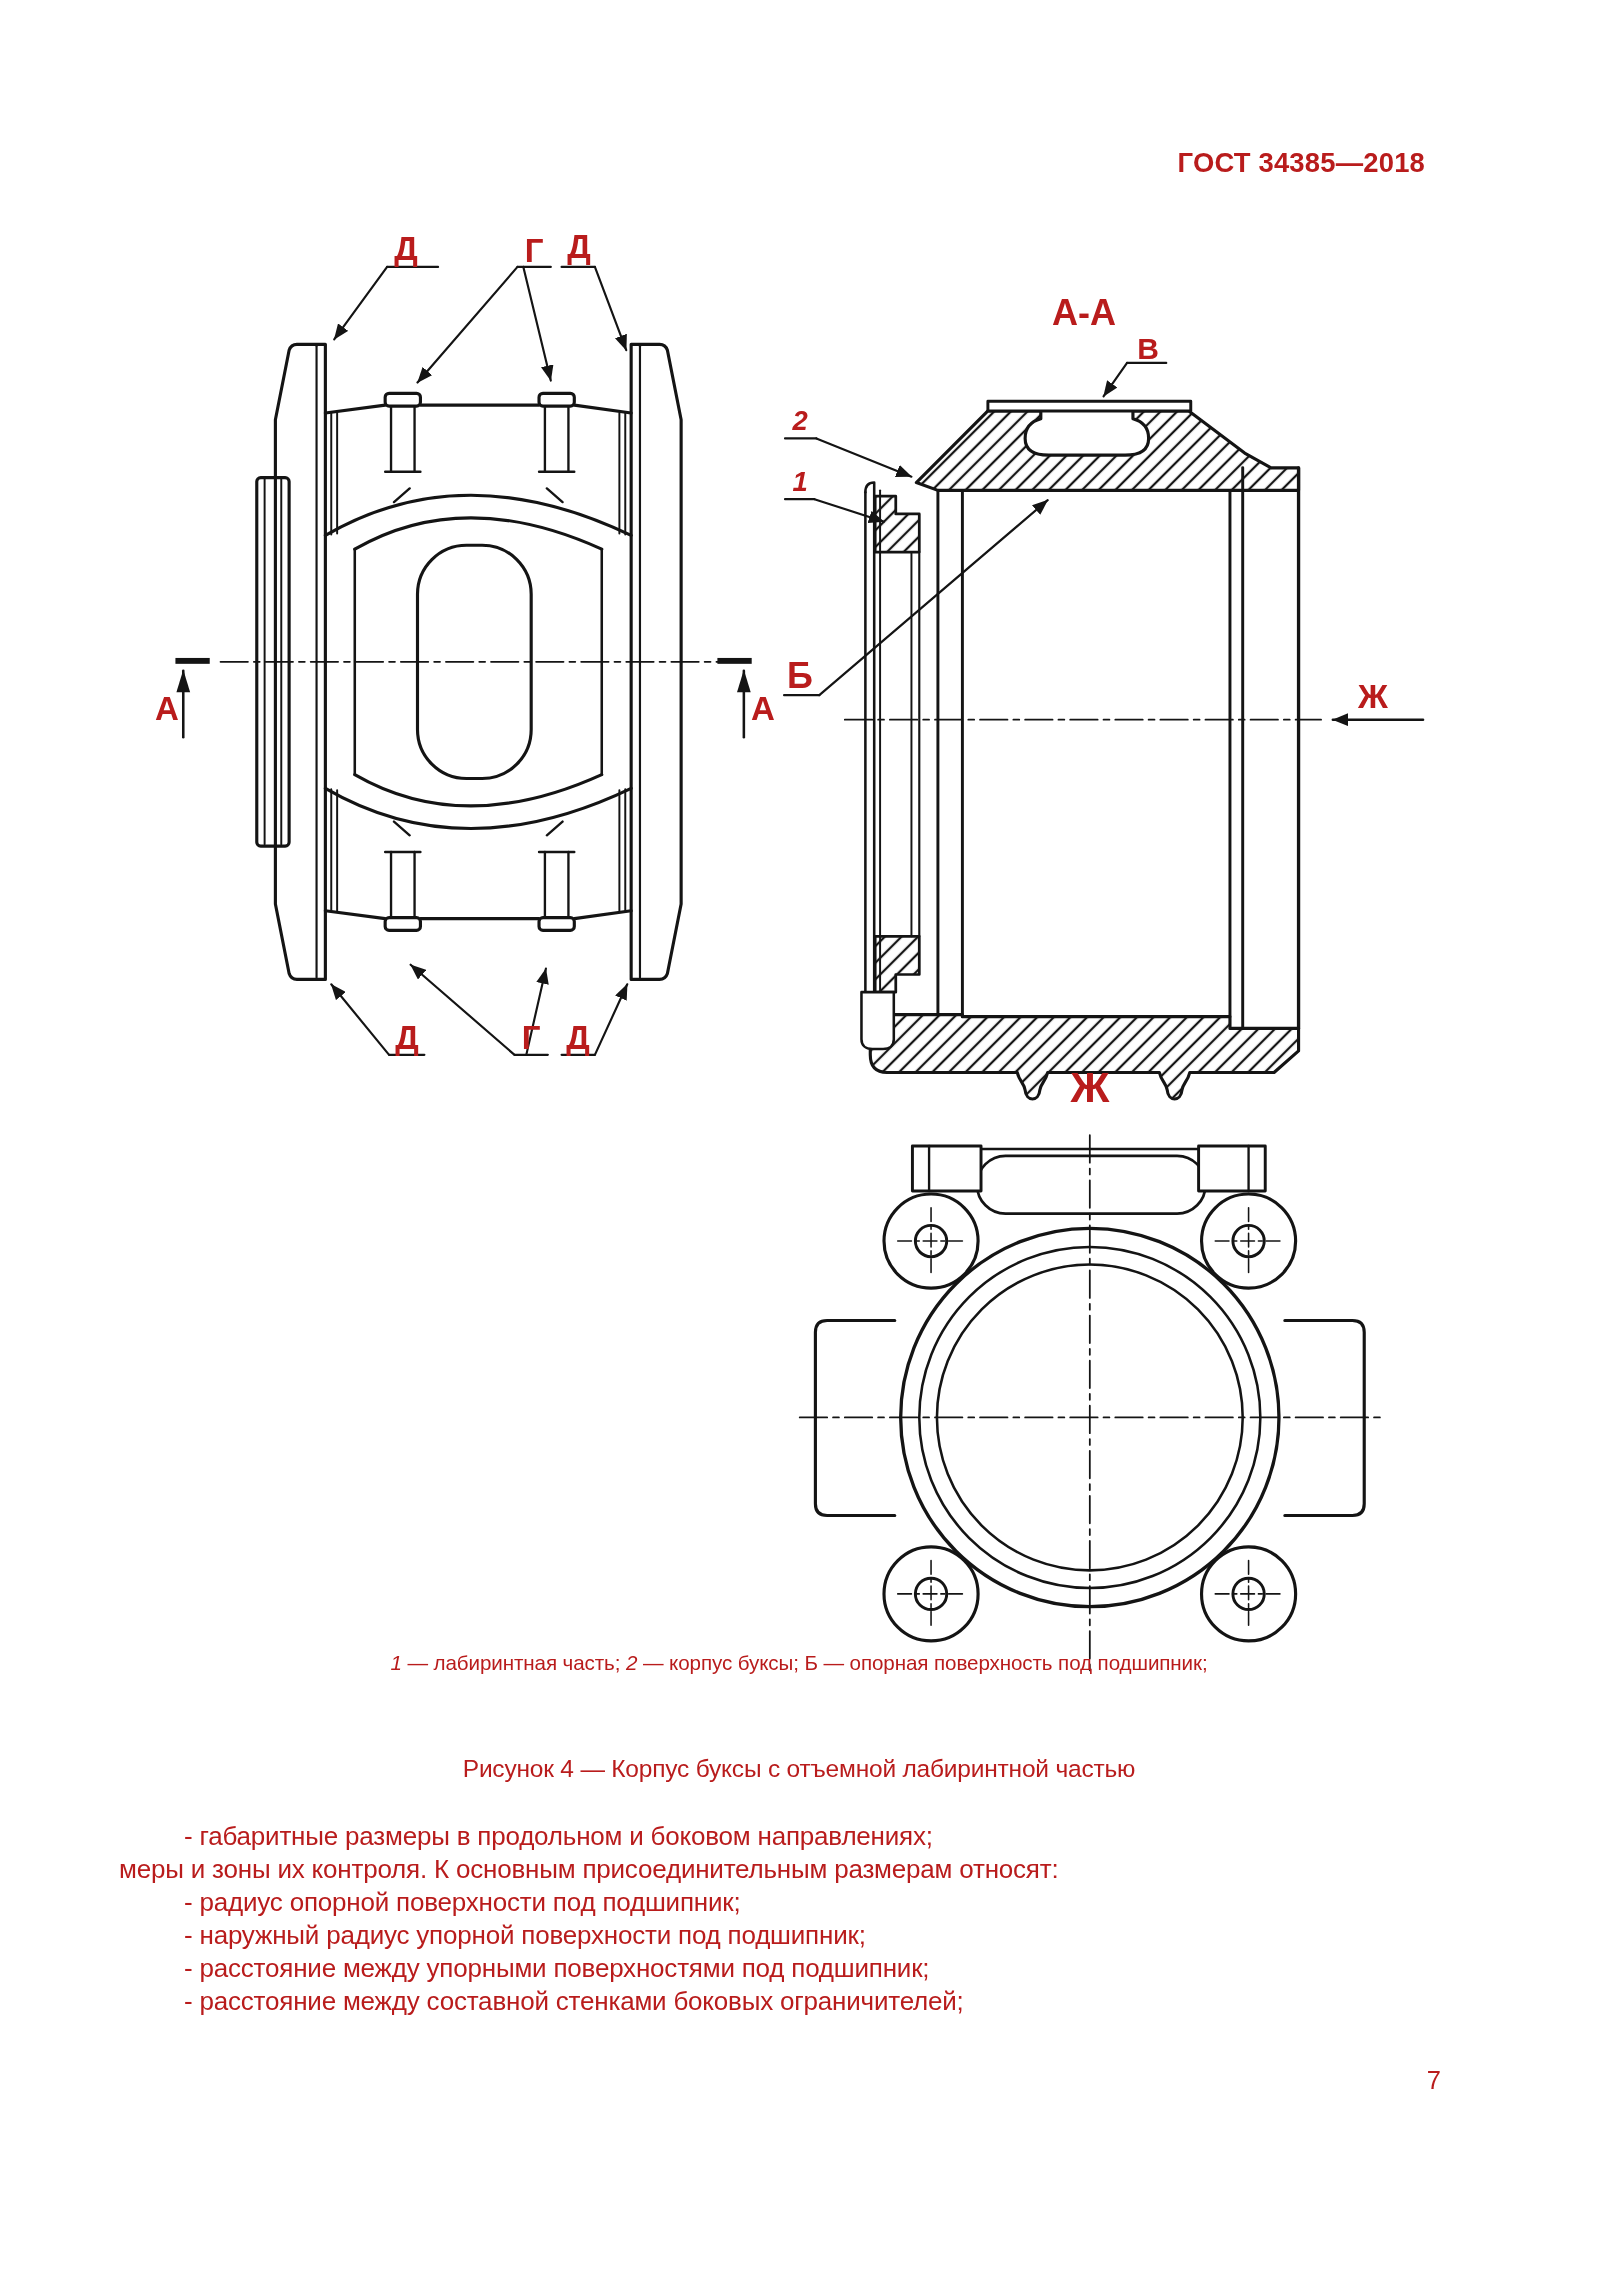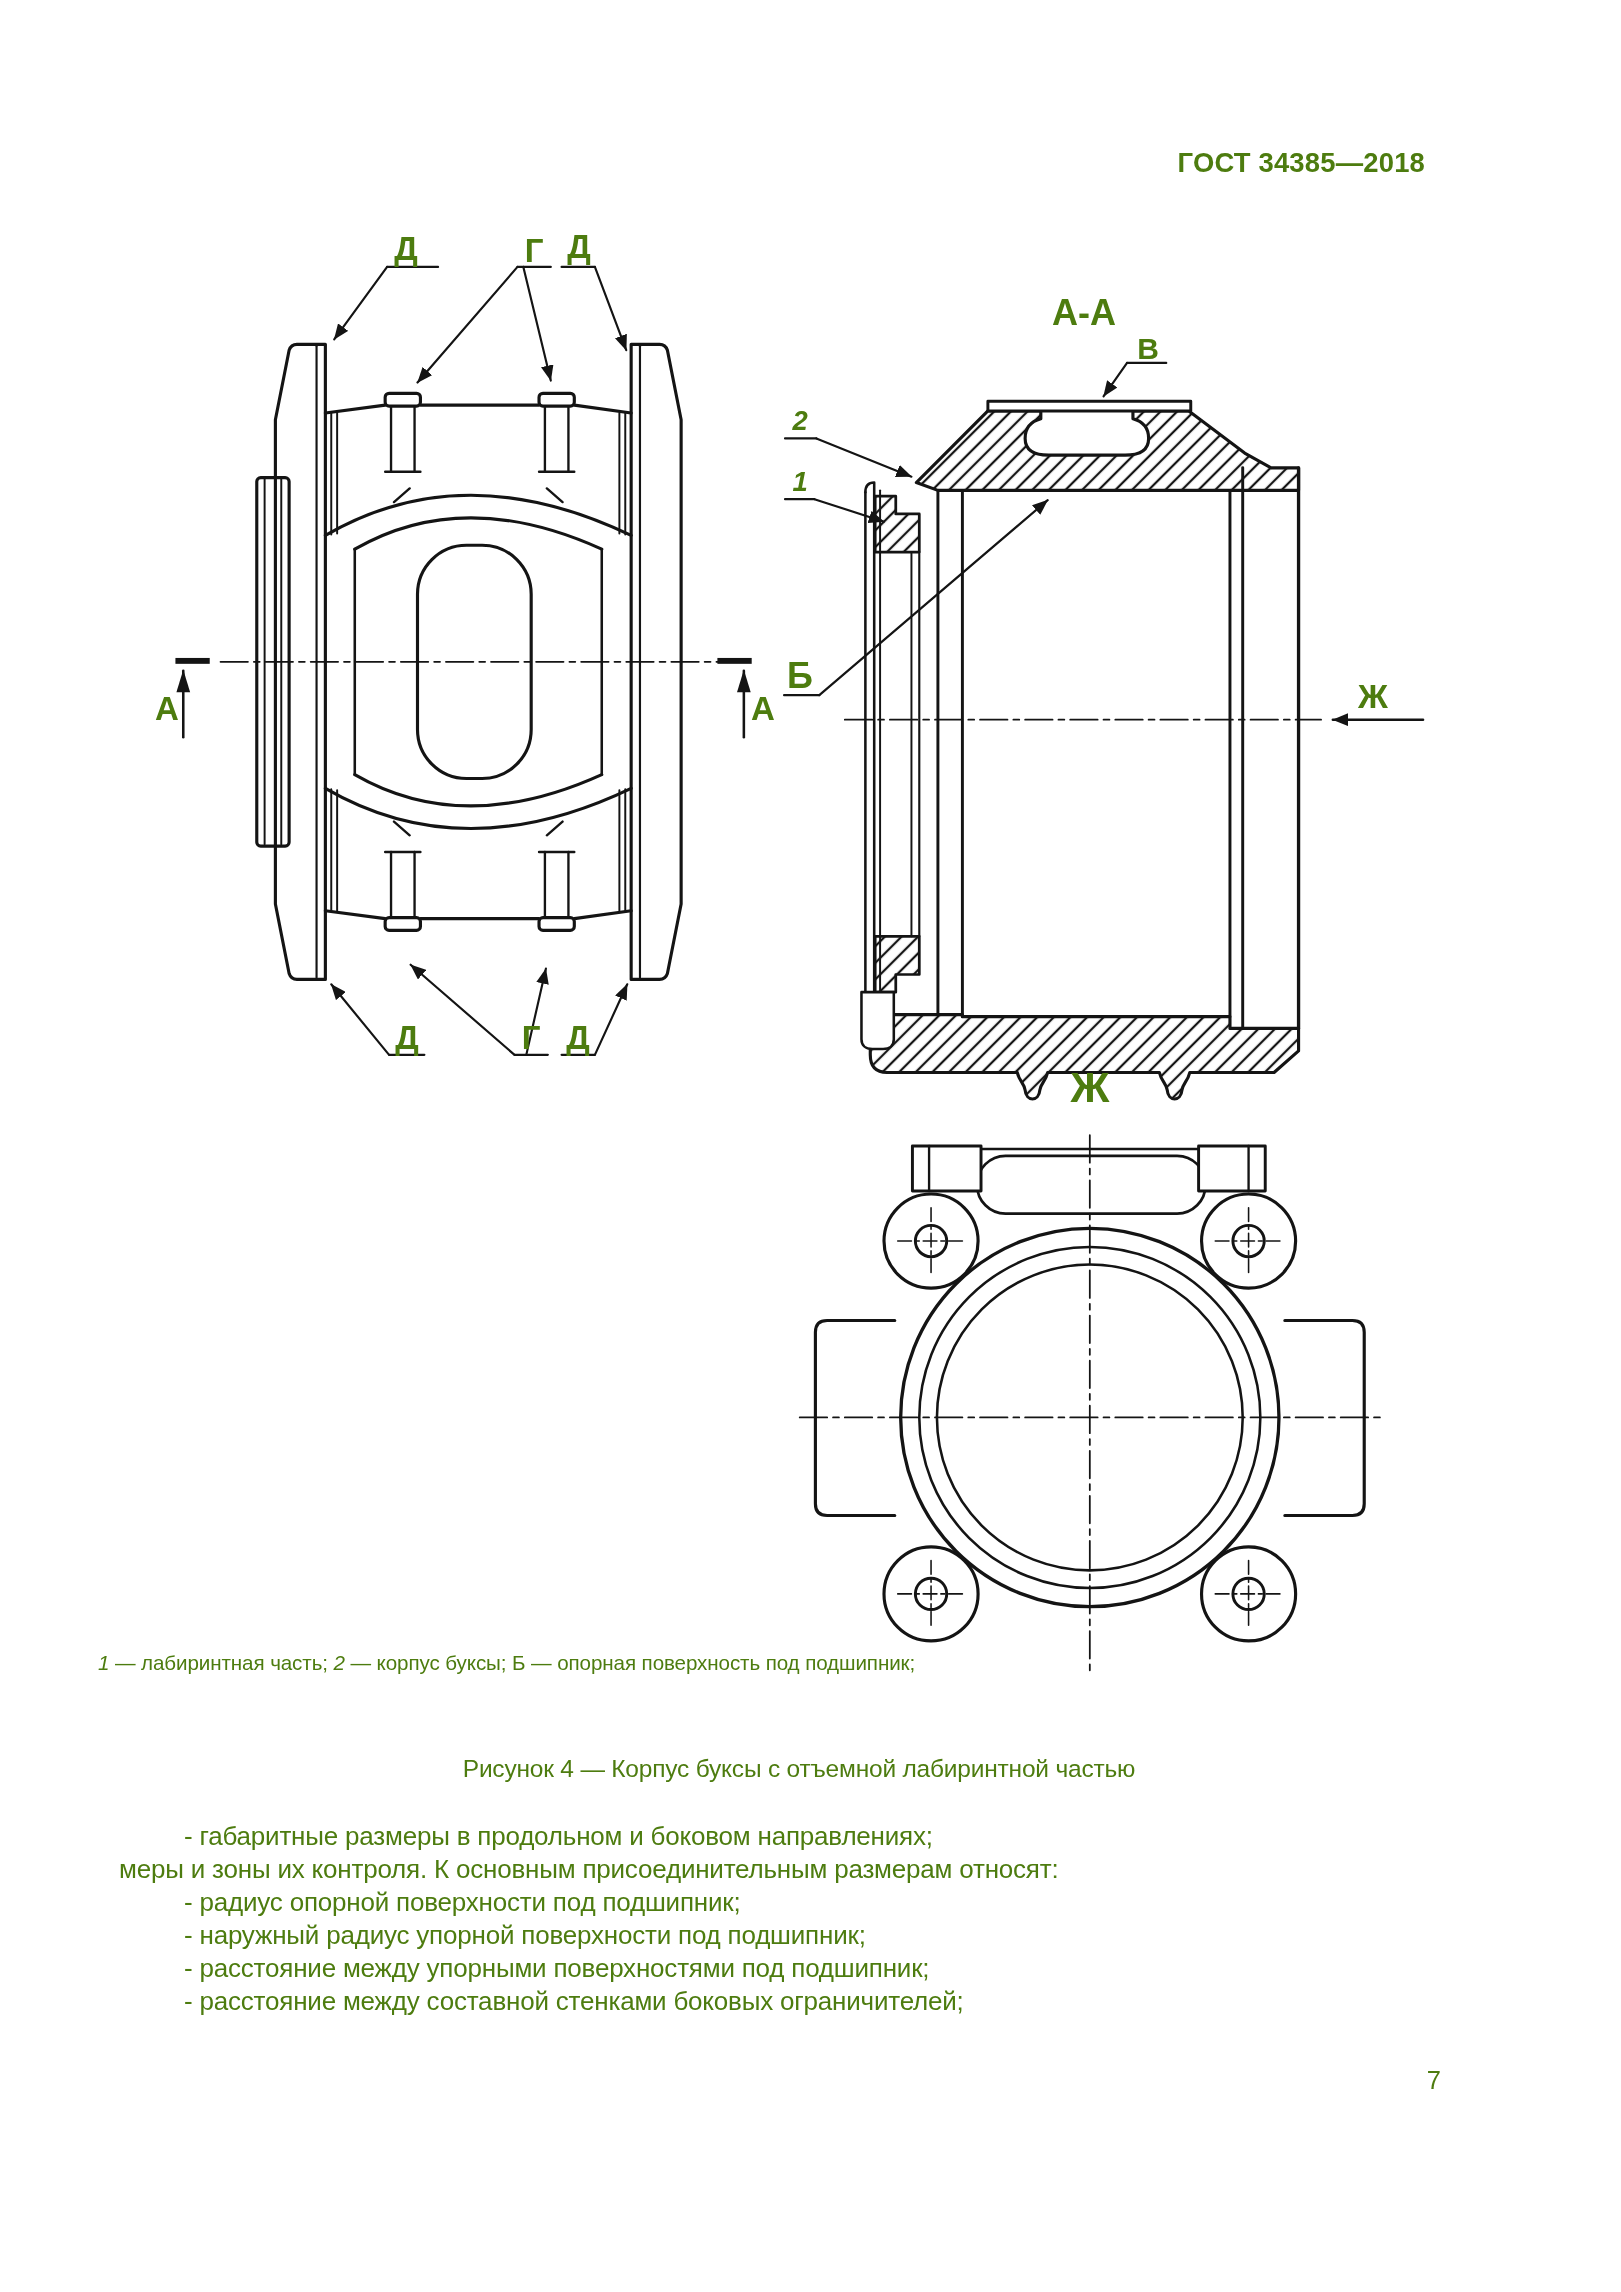--- a/index.html
+++ b/index.html
@@ -1,35 +1,35 @@
 <!DOCTYPE html>
 <html><head>
 <meta charset="utf-8">
 <style>
   html,body{margin:0;padding:0;background:#e8e8e8;}
   .page{
     position:relative;width:1621px;height:2293px;background:#ffffff;
-    font-family:"Liberation Sans", sans-serif;color:#4d7c0f;overflow:hidden;
+    font-family:"Liberation Sans", sans-serif;color:#b91c1c;overflow:hidden;
     margin:0 auto;
   }
   .abs{position:absolute;}
   .hdr{
     top:147px;right:196px;font-size:27.4px;font-weight:700;letter-spacing:0.2px;
   }
   svg.draw{position:absolute;left:0;top:0;}
   .dl{ 
     position:absolute;transform:translate(-50%,-50%);
     font-size:33px;font-weight:700;line-height:1;white-space:nowrap;
   }
   .dl.sm{font-size:30px;}
   .dl.num{font-size:27.4px;font-weight:700;font-style:italic;}
   .dl.big{font-size:36px;}
   .dl.xl{font-size:43px;}
   .cap{
-    left:98px;width:1402px;text-align:left;font-size:20.6px;line-height:26.5px;
+    left:98px;width:1402px;text-align:center;font-size:20.6px;line-height:26.5px;
     letter-spacing:-0.1px;
   }
   .cap .it{font-style:italic;}
   .figtitle{
     left:98px;width:1402px;top:1755px;text-align:center;font-size:24.5px;letter-spacing:-0.2px;
   }
   .body-text{
     left:119px;width:1381px;top:1820px;font-size:26px;line-height:33px;letter-spacing:-0.2px;
   }
   .body-text .ln{white-space:pre-wrap;}

